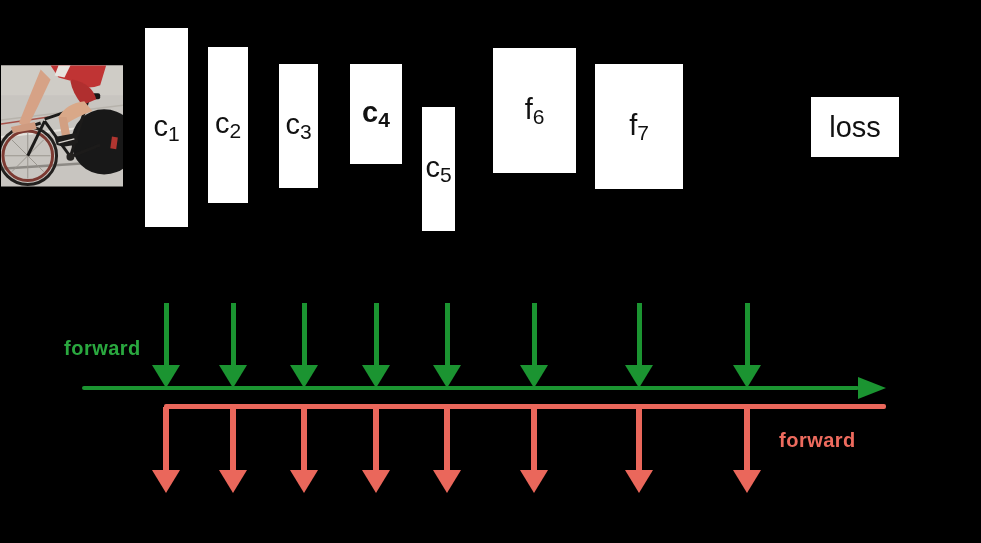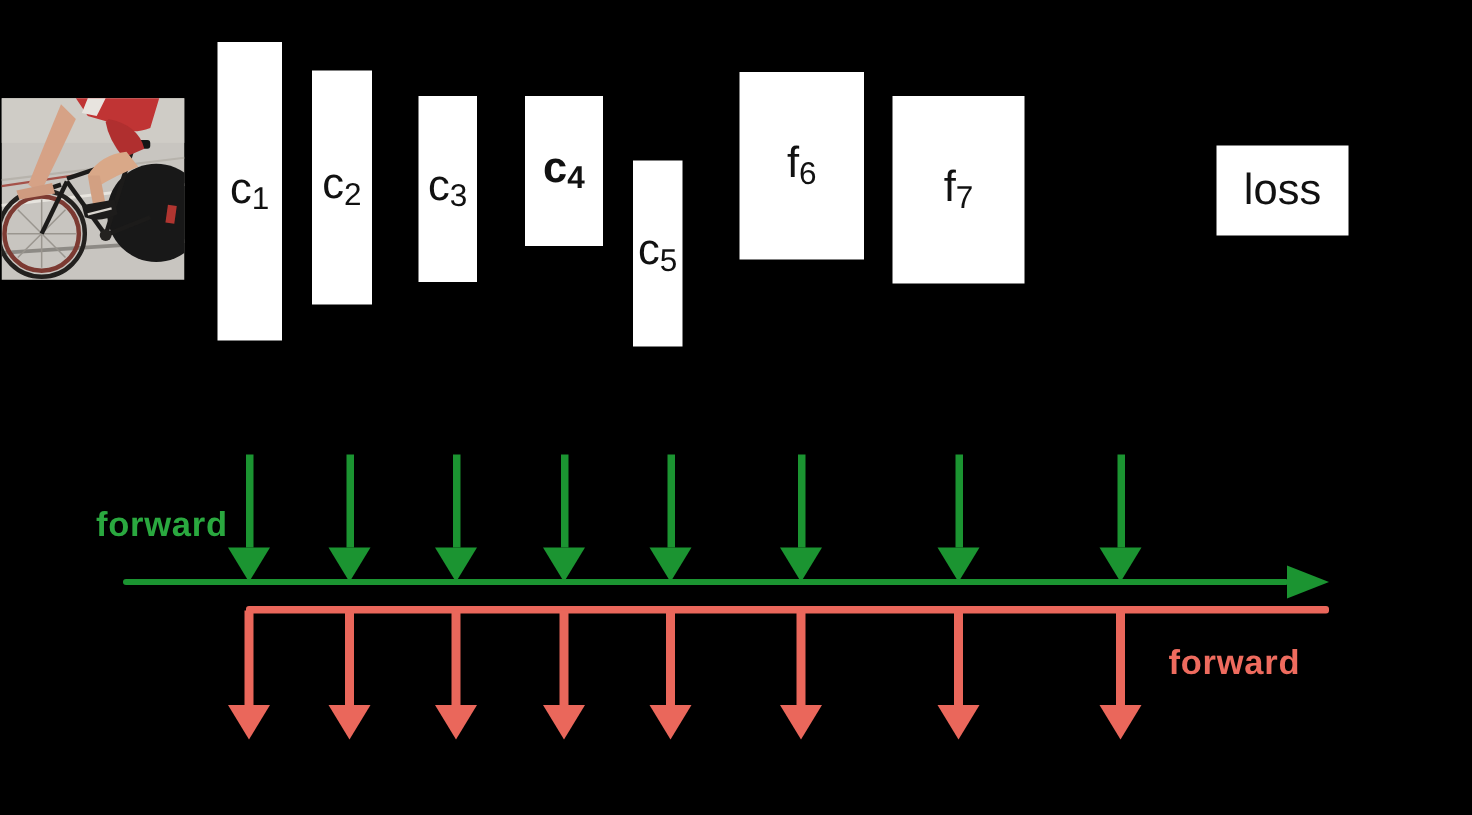--- a/index.html
+++ b/index.html
@@ -19,21 +19,21 @@
   .b-c1{left:145px;top:28px;width:43px;height:199px;}
   .b-c2{left:208px;top:47px;width:40px;height:156px;}
   .b-c3{left:279px;top:64px;width:39px;height:124px;}
   .b-c4{left:350px;top:64px;width:52px;height:100px;font-weight:bold;}
   .b-c5{left:422px;top:64px;width:33px;height:124px;margin-top:43px;}
   .b-f6{left:493px;top:48px;width:83px;height:125px;}
   .b-f7{left:595px;top:64px;width:88px;height:125px;}
   .b-f8{left:703px;top:64px;width:88px;height:125px;}
   .b-loss{left:811px;top:97px;width:88px;height:60px;}
   
-  .flow-label{position:absolute;font-weight:bold;font-size:23px;line-height:1;letter-spacing:0.5px;}
+  .flow-label{position:absolute;font-weight:bold;font-size:20px;line-height:1;letter-spacing:0.5px;}
   .fwd-label{left:64px;top:338px;color:#2aa83f;}
   .bwd-label{left:779px;top:430px;color:#ee6b5e;}
   
   .hline{position:absolute;}
   .hline.green{left:82px;top:386px;width:777px;height:4px;background:#1b9431;border-radius:2px;}
   .hline.red{left:164px;top:404px;width:722px;height:5px;background:#ea675b;border-radius:2px;}
   .hhead{
     position:absolute;left:858px;top:377px;width:0;height:0;
     border-top:11px solid transparent;border-bottom:11px solid transparent;
     border-left:28px solid #1b9431;

